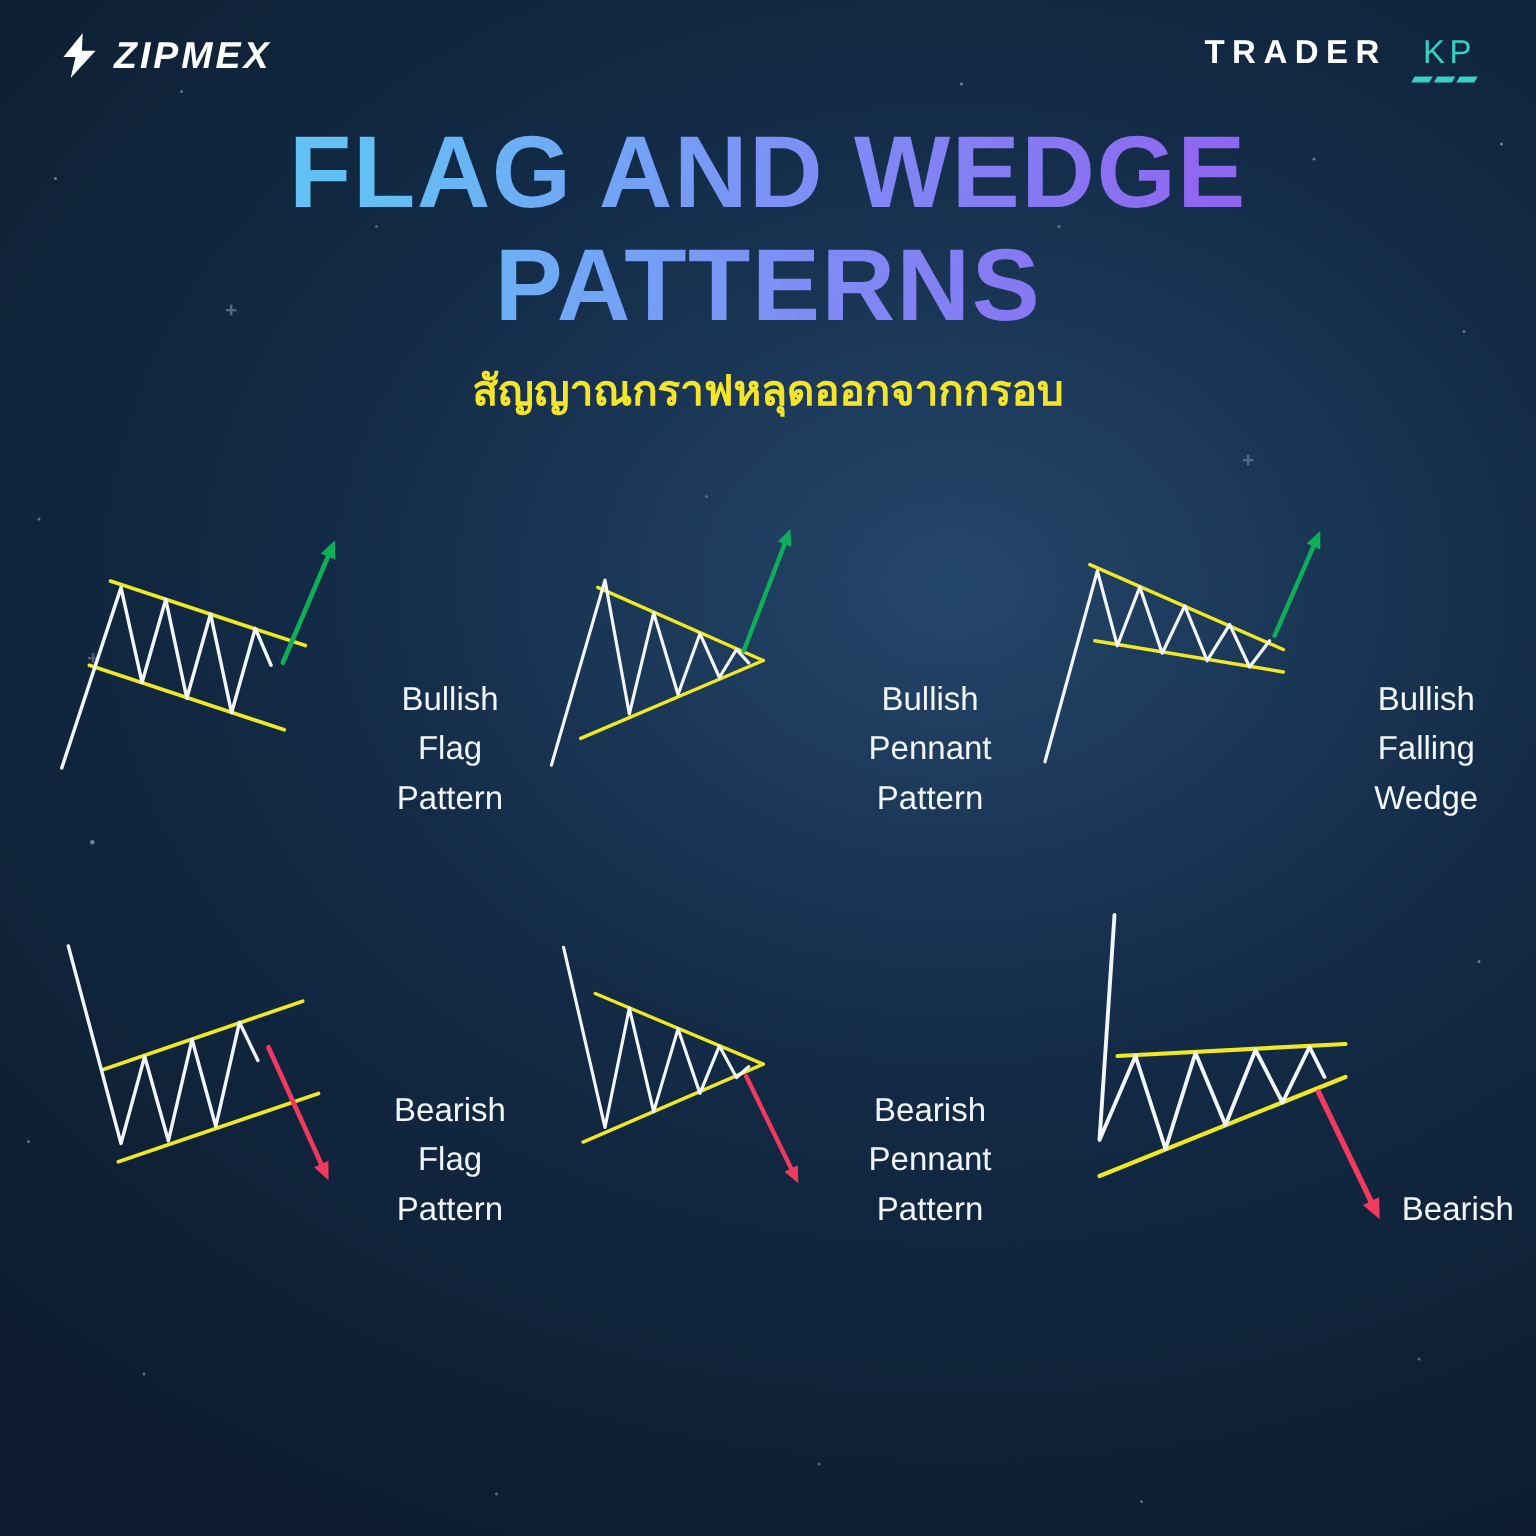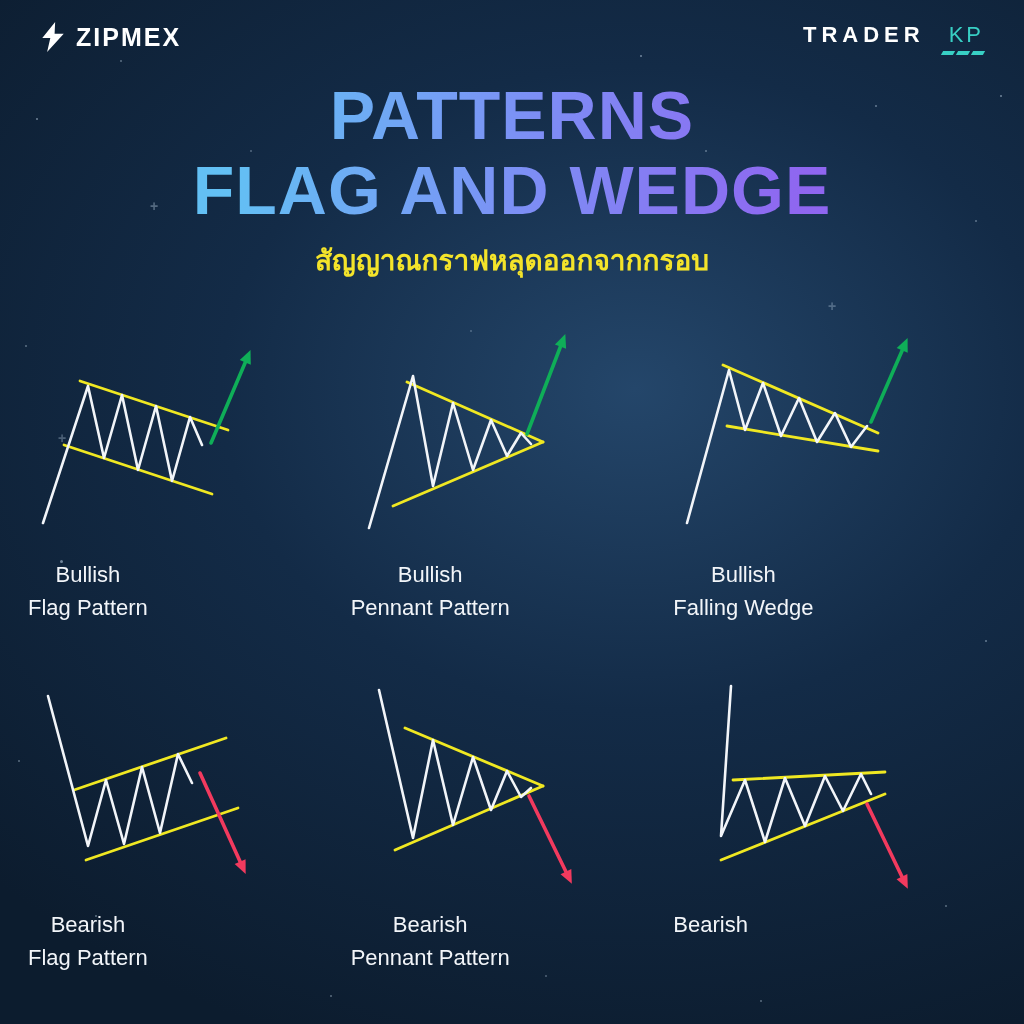--- a/index.html
+++ b/index.html
@@ -31,21 +31,21 @@
   
   .star{position:absolute;border-radius:50%;background:#cfe3f5;display:block;}
   .plus{position:absolute;color:#cfe3f5;font-size:14px;font-weight:bold;}
   
   .header{
     position:absolute;top:22px;left:0;right:0;
     display:flex;justify-content:space-between;align-items:flex-start;
     padding:0 40px;
   }
   .brand{display:flex;align-items:center;gap:10px;}
-  .brand-name{font-size:25px;font-weight:bold;letter-spacing:2px;color:#fff;}
+  .brand-name{font-size:25px;font-weight:bold;letter-spacing:2px;color:#fff;font-style:italic;}
   .partner{display:flex;flex-direction:column;align-items:flex-end;}
   .partner-line{display:flex;align-items:baseline;gap:24px;}
   .partner-name{font-size:22px;font-weight:bold;letter-spacing:5px;color:#fff;}
   .partner-suffix{font-size:22px;font-weight:normal;letter-spacing:3px;color:var(--brand-accent);}
   .partner-bars{display:flex;gap:3px;margin-top:3px;}
   .partner-bars i{display:block;width:12px;height:4px;background:var(--brand-accent);transform:skewX(-30deg);}
   
   .title-block{position:absolute;top:78px;left:0;right:0;text-align:center;}
   .title{
     font-size:68px;font-weight:bold;letter-spacing:1px;line-height:1.1;
@@ -58,21 +58,21 @@
     margin-top:10px;
     font-size:28px;font-weight:bold;
     color:var(--subtitle-color);
   }
   
   .grid{
     position:absolute;top:318px;left:0;right:0;
     display:grid;grid-template-columns:repeat(3,1fr);
     row-gap:44px;padding:0 28px;
   }
-  .cell{display:flex;flex-direction:column;align-items:flex-start;}
+  .cell{display:flex;align-items:flex-end;}
   .cell svg{display:block;}
   .cell-label{
     margin-top:10px;text-align:center;
     font-size:22px;line-height:1.5;color:var(--text-color);
   }
   
   .ln-white{stroke:var(--pattern-line);stroke-width:2.6;fill:none;stroke-linejoin:round;stroke-linecap:round;}
   .ln-yellow{stroke:var(--trend-line);stroke-width:2.8;fill:none;stroke-linecap:round;}
   .ln-green{stroke:var(--bullish-arrow);stroke-width:3.6;fill:none;stroke-linecap:round;}
   .ln-red{stroke:var(--bearish-arrow);stroke-width:3.6;fill:none;stroke-linecap:round;}
@@ -135,22 +135,22 @@
       <div class="partner-bars">
           <i></i>
           <i></i>
           <i></i>
         </div>
     </div>
   </div>
 
   <div class="title-block">
     <div class="title">
+      <div>FLAG AND WEDGE</div>
       <div>PATTERNS</div>
-      <div>FLAG AND WEDGE</div>
     </div>
     <div class="subtitle">สัญญาณกราฟหลุดออกจากกรอบ</div>
   </div>
 
   <div class="grid">
 
     <div class="cell">
       <svg width="250" height="230" viewBox="0 0 250 230">
         <polyline class="ln-yellow" points="52,63 200,112"></polyline>
         <polyline class="ln-yellow" points="36,127 184,176"></polyline>

